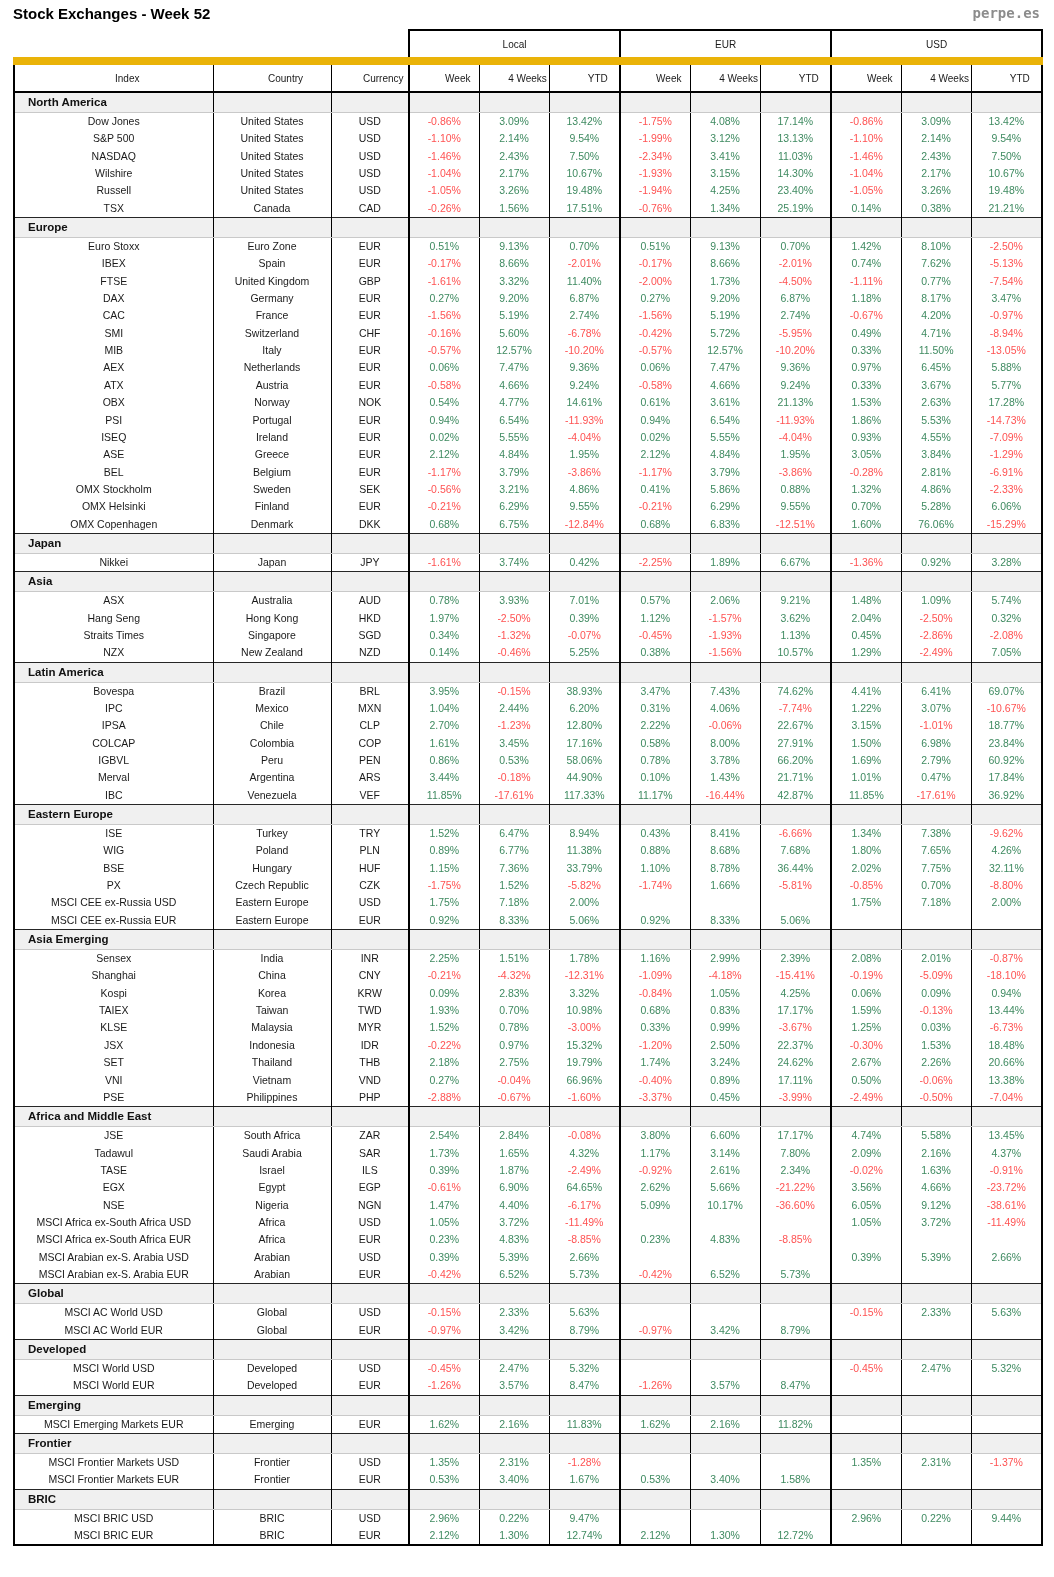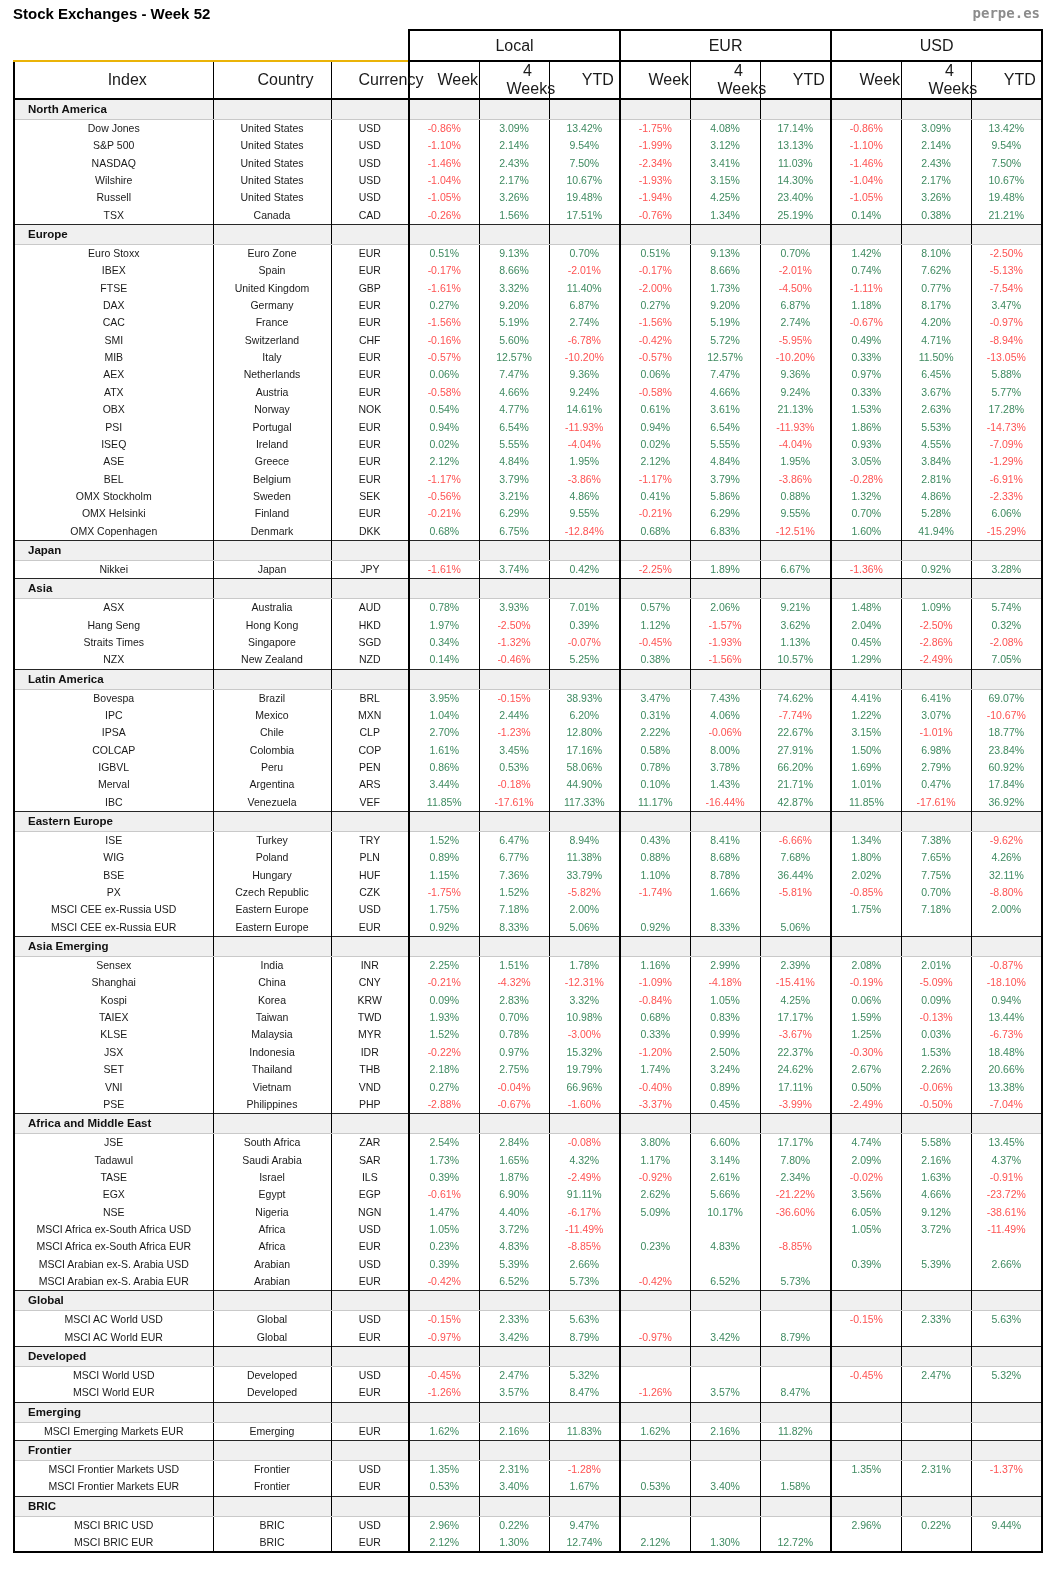--- a/index.html
+++ b/index.html
@@ -12,26 +12,26 @@
   }
   .page { padding:5px 14px 0 13px; }
   .topbar { display:flex; justify-content:space-between; align-items:flex-start; height:24px; }
   .title { font-size:15px; font-weight:bold; color:#000; letter-spacing:0; }
   .logo { font-family:"DejaVu Sans Mono", monospace; font-weight:bold; font-size:14px; color:#8c8c8c; }
 
   table { border-collapse:collapse; table-layout:fixed; width:1027px; }
   col.w-index{width:199px} col.w-country{width:118px} col.w-curr{width:78px}
   col.w-n{width:70px} col.w-ytd{width:71px}
 
-  th { font-weight:normal; font-size:16px; color:#1a1a1a; text-align:center; }
+  th { font-weight:normal; font-size:10px; color:#1a1a1a; text-align:center; }
   .group-row th { height:31px; }
   .head-row th { height:31px; }
   th.spacer { border:none; background:transparent; }
   th.group { border:2px solid #000; }
-  .head-row th { border-top:2px solid #eab308; border-bottom:2px solid #000;padding-left:27px; }
+  .head-row th { border-top:8px solid #eab308; border-bottom:2px solid #000;padding-left:27px; }
   .head-row th.c0 { border-left:2px solid #000; }
   .head-row th.c1, .head-row th.c2, .head-row th.c4, .head-row th.c5,
   .head-row th.c7, .head-row th.c8, .head-row th.c10, .head-row th.c11 { border-left:1px solid #000; }
   .head-row th.c3, .head-row th.c6, .head-row th.c9 { border-left:2px solid #000; }
   .head-row th.c11 { border-right:2px solid #000; }
 
   td { font-size:10.5px; text-align:center; height:17.35px; line-height:17.35px;
        white-space:nowrap; overflow:hidden; }
   td.c0 { border-left:2px solid #000; }
   td.c1, td.c2, td.c4, td.c5, td.c7, td.c8, td.c10, td.c11 { border-left:1px solid #000; }
@@ -431,21 +431,21 @@
           <td class="c0">OMX Copenhagen</td>
           <td class="c1">Denmark</td>
           <td class="c2">DKK</td>
           <td class="c3 pos">0.68%</td>
           <td class="c4 pos">6.75%</td>
           <td class="c5 neg">-12.84%</td>
           <td class="c6 pos">0.68%</td>
           <td class="c7 pos">6.83%</td>
           <td class="c8 neg">-12.51%</td>
           <td class="c9 pos">1.60%</td>
-          <td class="c10 pos">41.94%</td>
+          <td class="c10 pos">76.06%</td>
           <td class="c11 neg">-15.29%</td>
         </tr>
         <tr class="section-row">
           <td class="c0">Japan</td>
           <td class="c1"></td>
           <td class="c2"></td>
           <td class="c3"></td>
           <td class="c4"></td>
           <td class="c5"></td>
           <td class="c6"></td>
@@ -944,21 +944,21 @@
           <td class="c9 neg">-0.02%</td>
           <td class="c10 pos">1.63%</td>
           <td class="c11 neg">-0.91%</td>
         </tr>
         <tr>
           <td class="c0">EGX</td>
           <td class="c1">Egypt</td>
           <td class="c2">EGP</td>
           <td class="c3 neg">-0.61%</td>
           <td class="c4 pos">6.90%</td>
-          <td class="c5 pos">91.11%</td>
+          <td class="c5 pos">64.65%</td>
           <td class="c6 pos">2.62%</td>
           <td class="c7 pos">5.66%</td>
           <td class="c8 neg">-21.22%</td>
           <td class="c9 pos">3.56%</td>
           <td class="c10 pos">4.66%</td>
           <td class="c11 neg">-23.72%</td>
         </tr>
         <tr>
           <td class="c0">NSE</td>
           <td class="c1">Nigeria</td>

